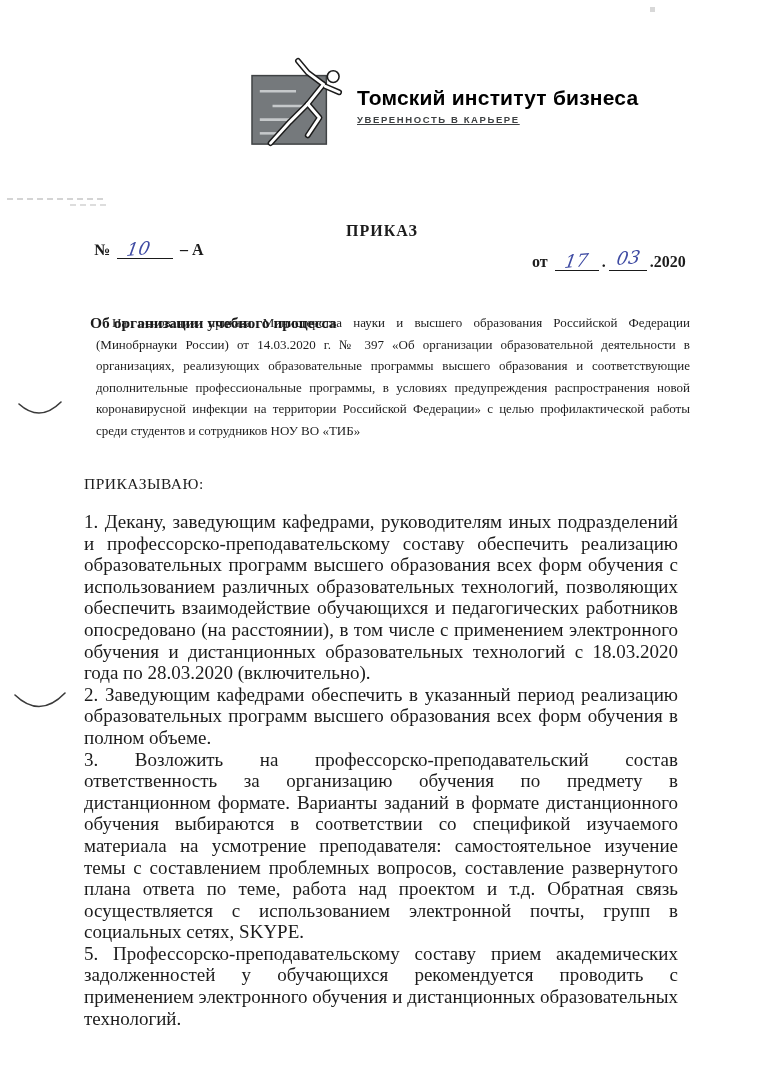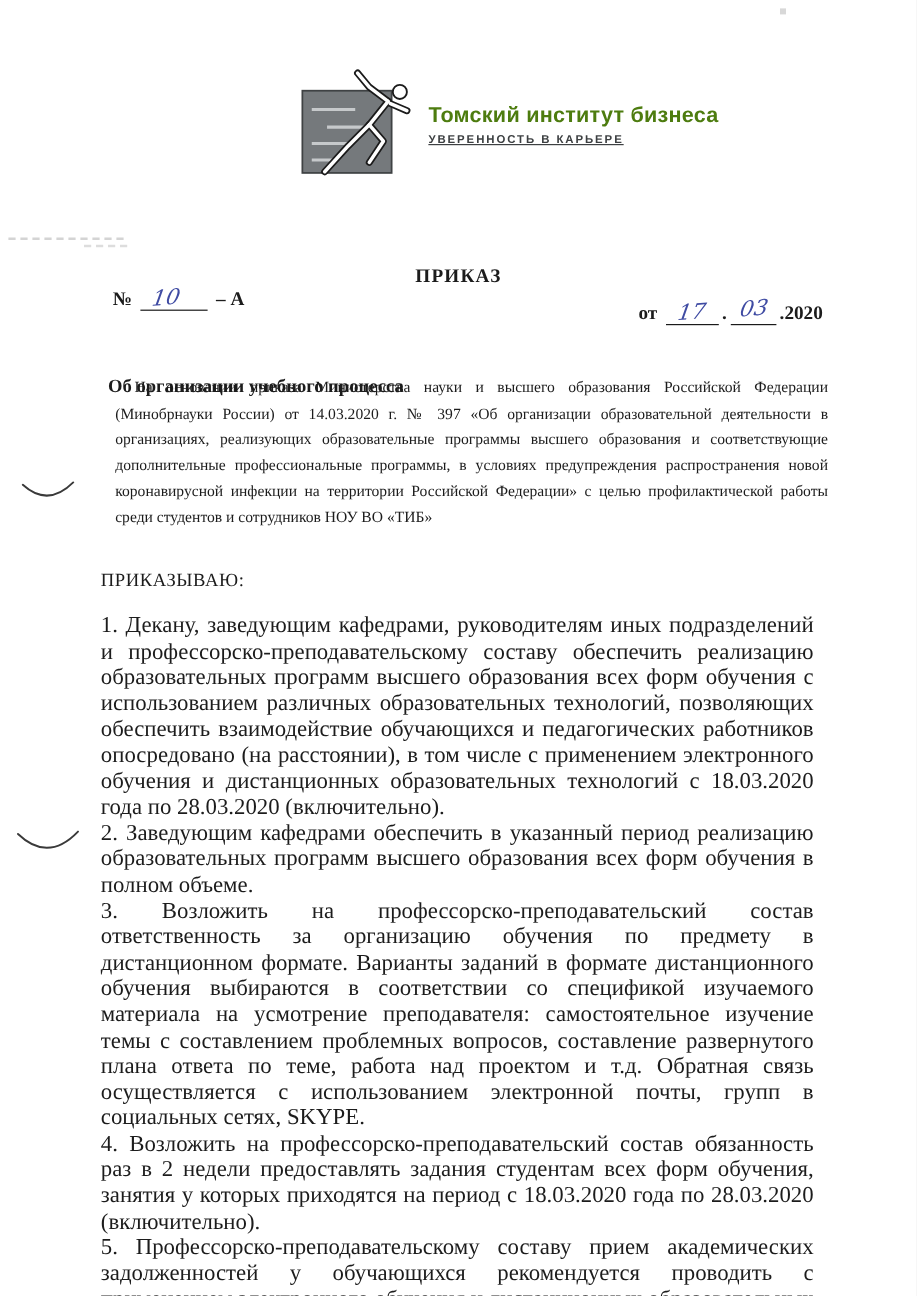--- a/index.html
+++ b/index.html
@@ -13,21 +13,21 @@
   
   .artifact-dot { position:absolute; left:650px; top:7px; width:5px; height:5px; background:#d8d8d8; }
   .noise-dash-1 { position:absolute; left:7px;  top:198px; width:96px; border-top:2px dashed #d4d4d4; }
   .noise-dash-2 { position:absolute; left:70px; top:204px; width:36px; border-top:2px dashed #dddddd; }
   .margin-mark { position:absolute; }
 
   
   .logo-row { position:absolute; left:243px; top:57px; display:flex; align-items:flex-start; }
   .logo-mark { width:108px; height:92px; flex:0 0 auto; }
   .logo-text { margin-left:6px; margin-top:29px; font-family:"Liberation Sans", sans-serif; }
-  .org-name { font-size:18px; font-weight:700; color:#4d7c0f; letter-spacing:0.2px; }
+  .org-name { font-size:21px; font-weight:700; color:#000000; letter-spacing:0.2px; }
   .org-tagline { margin-top:4px; font-size:9.5px; font-weight:700; color:#3d4042; letter-spacing:1.6px;text-decoration:underline; }
 
   
   .order-title {
     position:absolute; left:40px; top:222px; width:684px;
     text-align:center; font-size:16px; font-weight:700; letter-spacing:1px;
   }
   .order-number-line { position:absolute; left:94px; top:238px; font-size:16px; font-weight:700; }
   .order-date-line   { position:absolute; left:532px; top:250px; font-size:16px; font-weight:700; }
   .fill-slot {
@@ -129,17 +129,16 @@
   <div class="order-subject">Об организации учебного процесса</div>
 
   <div class="intro-paragraph">На основании приказа Министерства науки и высшего образования Российской Федерации (Минобрнауки России) от 14.03.2020 г. № 397 «Об организации образовательной деятельности в организациях, реализующих образовательные программы высшего образования и соответствующие дополнительные профессиональные программы, в условиях предупреждения распространения новой коронавирусной инфекции на территории Российской Федерации» с целью профилактической работы среди студентов и сотрудников НОУ ВО «ТИБ»</div>
 
   <div class="resolve-label">ПРИКАЗЫВАЮ:</div>
 
   <div class="items-block">
     <p>1.  Декану, заведующим кафедрами, руководителям иных подразделений и профессорско-преподавательскому составу обеспечить реализацию образовательных программ высшего образования всех форм обучения с использованием различных образовательных технологий, позволяющих обеспечить взаимодействие обучающихся и педагогических работников опосредовано (на расстоянии), в том числе с применением электронного обучения и дистанционных образовательных технологий с 18.03.2020 года по 28.03.2020 (включительно).</p>
     <p>2.  Заведующим кафедрами обеспечить в указанный период реализацию образовательных программ высшего образования всех форм обучения в полном объеме.</p>
     <p>3.  Возложить на профессорско-преподавательский состав ответственность за организацию обучения по предмету в дистанционном формате. Варианты заданий в формате дистанционного обучения выбираются в соответствии со спецификой изучаемого материала на усмотрение преподавателя: самостоятельное изучение темы с составлением проблемных вопросов, составление развернутого плана ответа по теме, работа над проектом и т.д. Обратная связь осуществляется с использованием электронной почты, групп в социальных сетях, SKYPE.</p>
-    <p>4.  Возложить на профессорско-преподавательский состав обязанность раз в 2 недели предоставлять задания студентам всех форм обучения, занятия у которых приходятся на период с 18.03.2020 года по 28.03.2020 (включительно).</p>
     <p>5.  Профессорско-преподавательскому составу прием академических задолженностей у обучающихся рекомендуется проводить с применением электронного обучения и дистанционных образовательных технологий.</p>
   </div>
 
 </div>
 
 </body></html>

